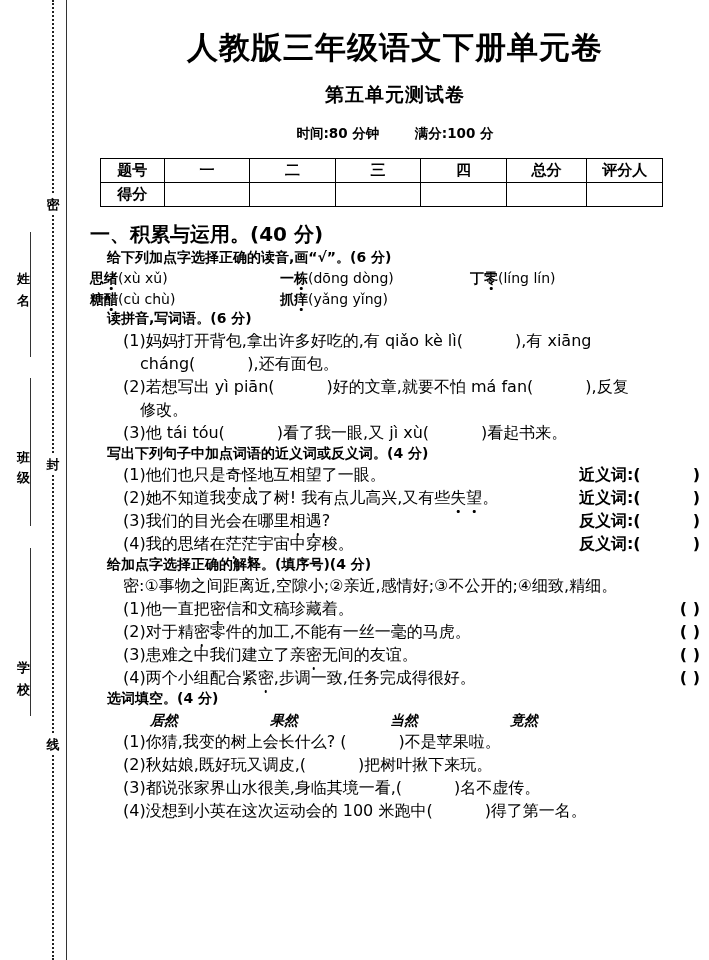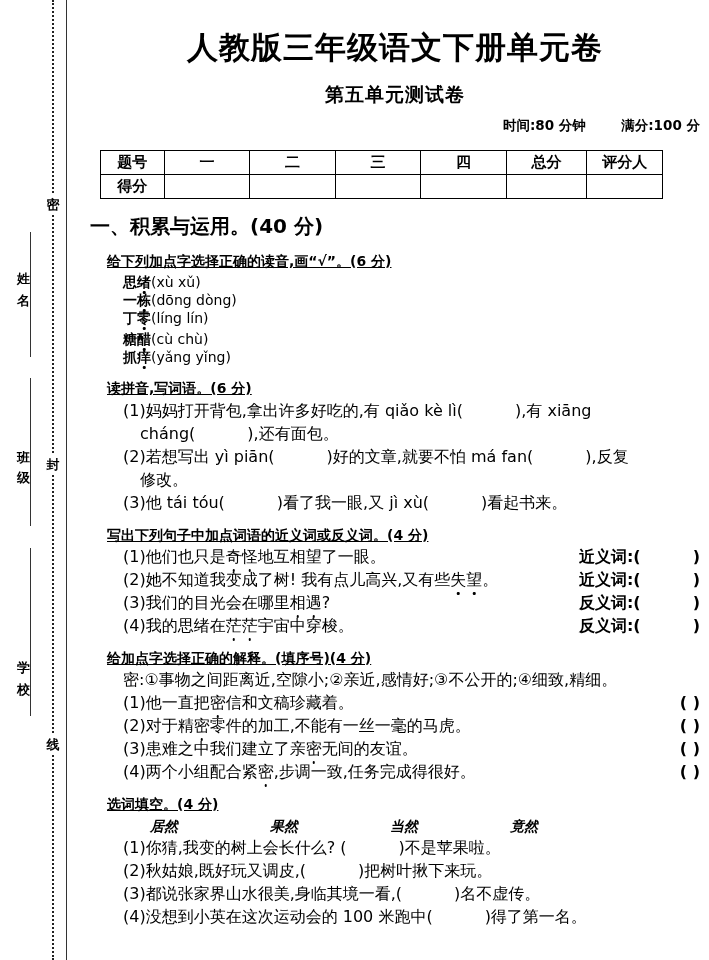--- a/index.html
+++ b/index.html
@@ -31,43 +31,43 @@
   .vline{position:absolute;left:30px;width:0;border-left:1.1px solid #333;}
 
   
   .content{position:absolute;left:90px;top:0;width:610px;height:948px;}
 
   .title{font-size:31px;font-weight:bold;text-align:center;
          letter-spacing:1px;margin-top:30px;line-height:1.15;
          font-family:"DejaVu Sans","Liberation Sans",sans-serif;}
   .subtitle{font-size:19px;font-weight:bold;text-align:center;
             letter-spacing:1px;margin-top:16px;}
-  .meta{font-size:13.5px;font-weight:bold;text-align:right;margin-top:9px;}
+  .meta{font-size:13.5px;font-weight:bold;text-align:center;margin-top:17px;}
   .meta .gap{display:inline-block;width:26px;}
 
   
   table.score{border-collapse:collapse;margin:15px 0 0 10px;width:563px;
               border:1.6px solid #000;}
   table.score td{border:1px solid #000;height:23px;text-align:center;
                  font-size:15px;font-weight:bold;padding:0;}
   table.score td.lbl{width:63px;}
   table.score td.num{width:85px;}
   table.score td.tot{width:80px;}
   table.score td.who{width:75px;}
 
   
   .sec-head{font-size:20px;font-weight:bold;margin:14px 0 0 0;}
-  .q{font-size:14px;font-weight:bold;margin-top:13px;text-decoration:underline;}
+  .q{font-size:14px;font-weight:bold;margin-top:1px;}
   .q-title{margin-left:17px;}
   .q-line{margin-left:33px;margin-top:3px;position:relative;}
   .q-line.ind2{margin-left:50px;}
   .tight{margin-top:2px;}
 
   .pinyin{font-family:"DejaVu Sans",sans-serif;font-weight:normal;}
-  .row-3{display:flex;margin-left:33px;margin-top:3px;font-size:14px;font-weight:bold;flex-direction:column;}
+  .row-3{display:flex;margin-top:3px;font-size:14px;font-weight:bold;}
   .row-3 > span{width:190px;}
 
   .right-tag{float:right;font-weight:bold;}
   .bank{display:flex;margin-left:60px;margin-top:4px;font-size:14px;font-weight:bold;font-style:italic;}
   .bank > span{width:120px;text-align:left;}
 
   
   .dot{position:relative;}
   .dot::after{content:"";position:absolute;left:50%;bottom:-4px;
      transform:translateX(-50%);width:2.5px;height:2.5px;border-radius:50%;

